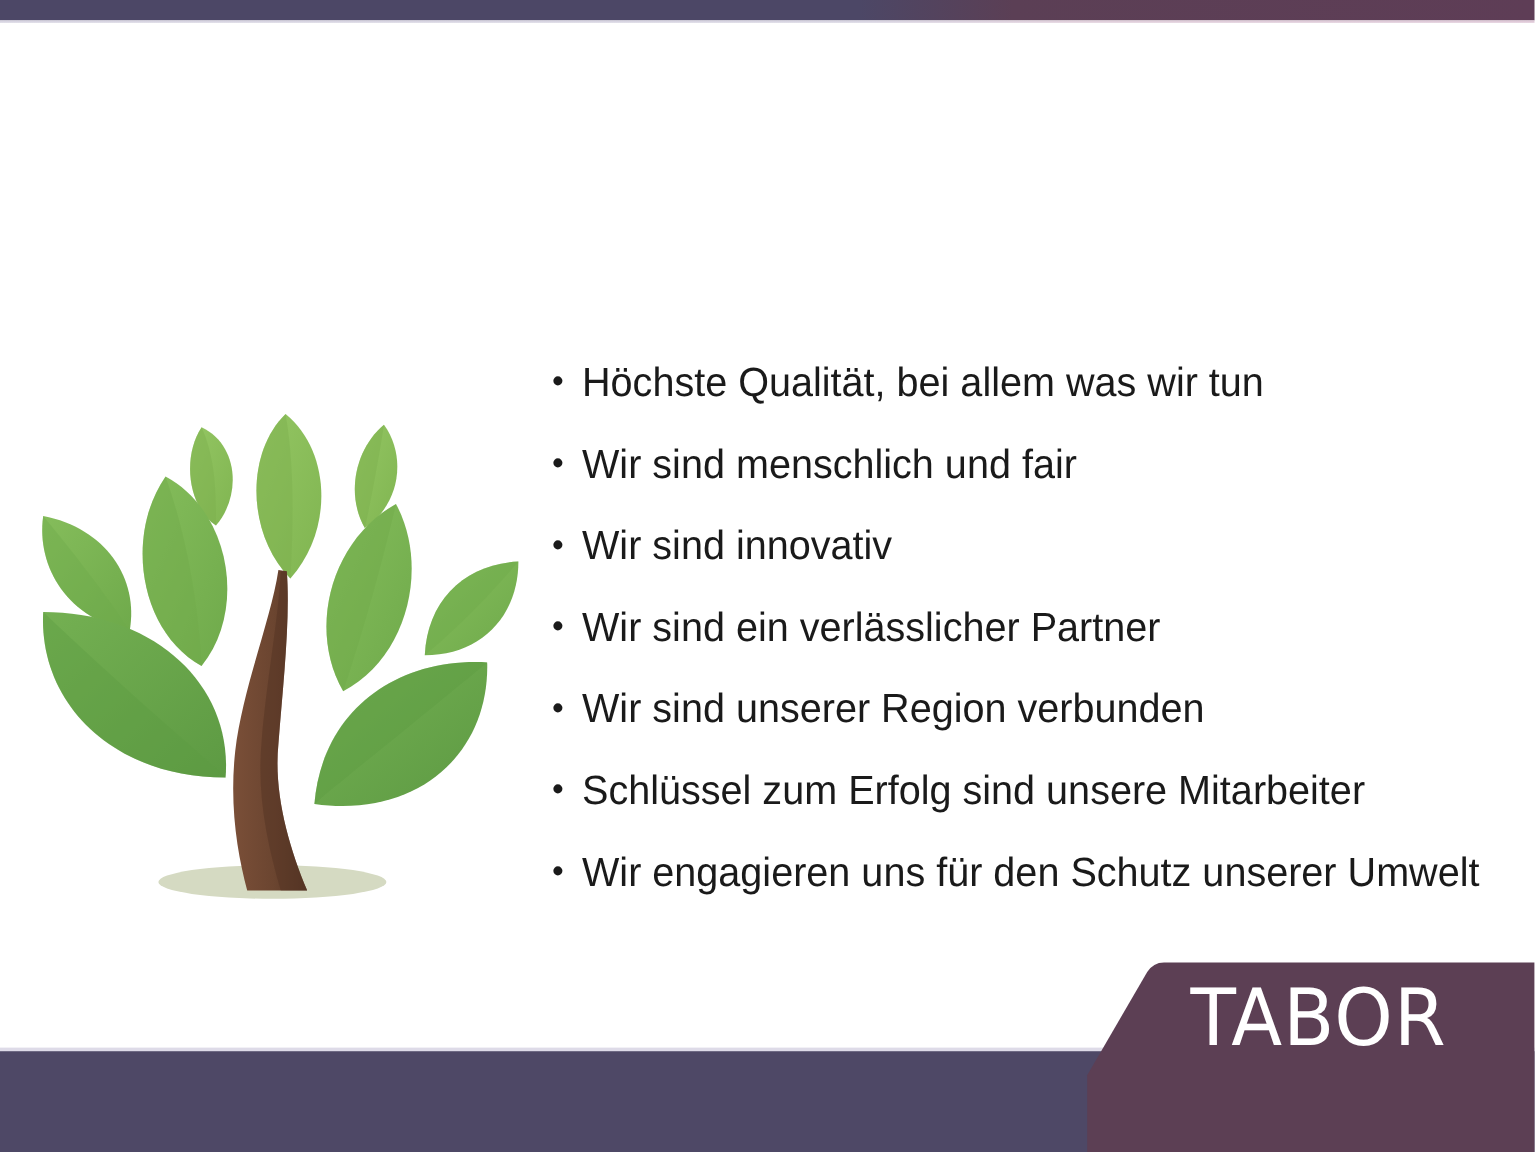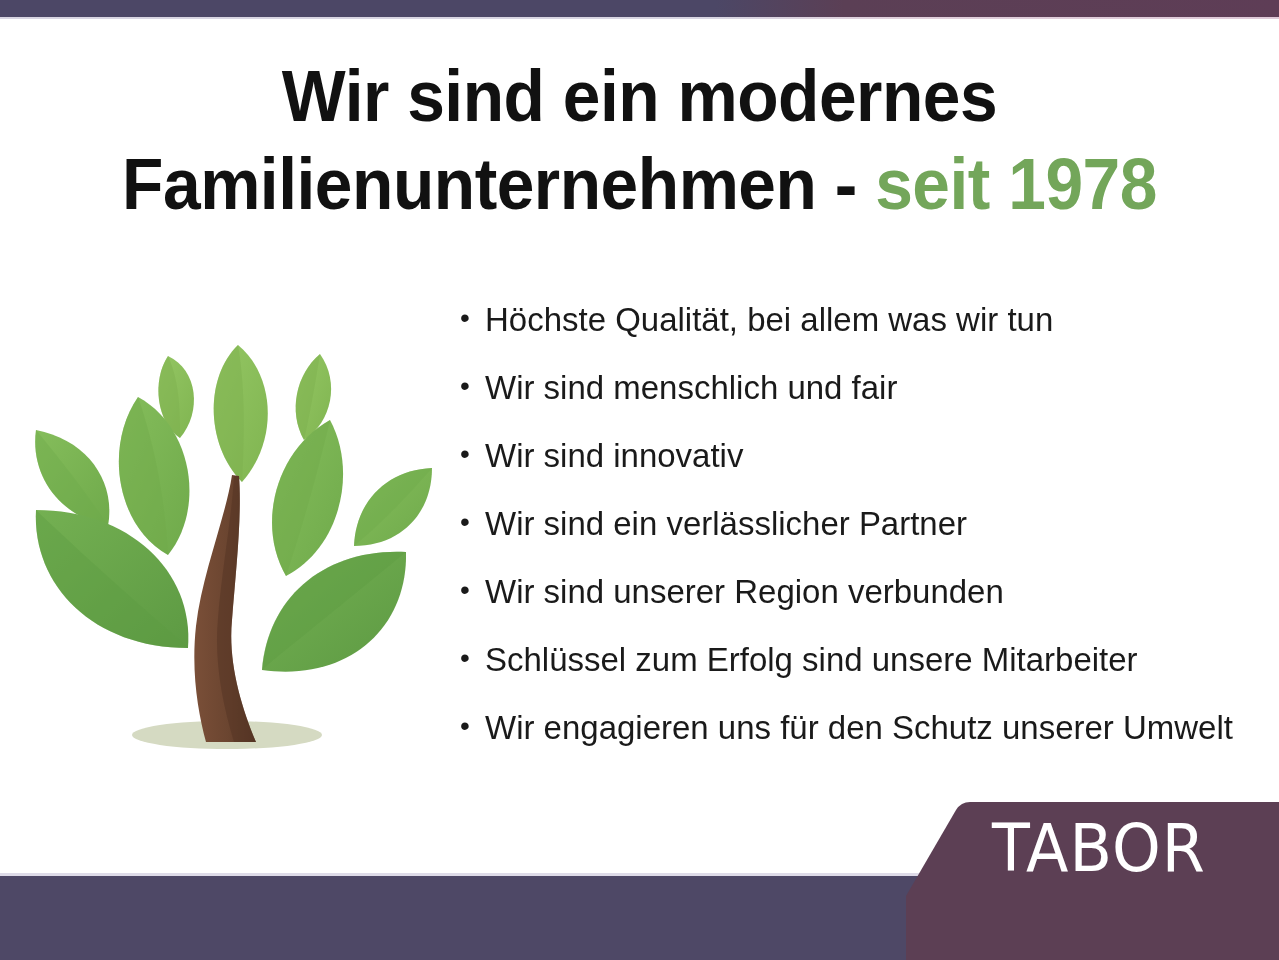--- a/index.html
+++ b/index.html
@@ -167,24 +167,20 @@
   }
 </style>
 </head>
 <body>
 
 <div id="slide">
 
   <div class="top-bar"></div>
   <div class="top-bar-underline"></div>
 
-  <div class="title-block">
-    <div class="title-line">Wir sind ein modernes</div>
-    <div class="title-line"><span>Familienunternehmen - </span><span class="title-accent">seit 1978</span></div>
-  </div>
 
   <div class="tree-art">
     <svg width="430" height="430" viewBox="0 0 430 430" xmlns="http://www.w3.org/2000/svg">
       <defs>
         <linearGradient id="lf-light" x1="0" y1="0" x2="1" y2="1">
           <stop offset="0%" stop-color="#94c663"></stop>
           <stop offset="100%" stop-color="#80b551"></stop>
         </linearGradient>
         <linearGradient id="lf-mid" x1="0" y1="0" x2="1" y2="1">
           <stop offset="0%" stop-color="#85bd5b"></stop>

